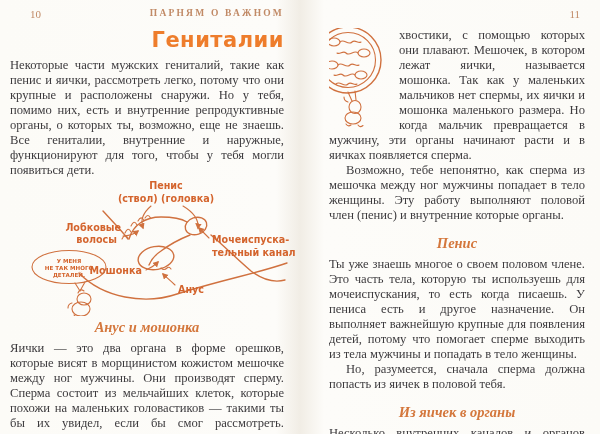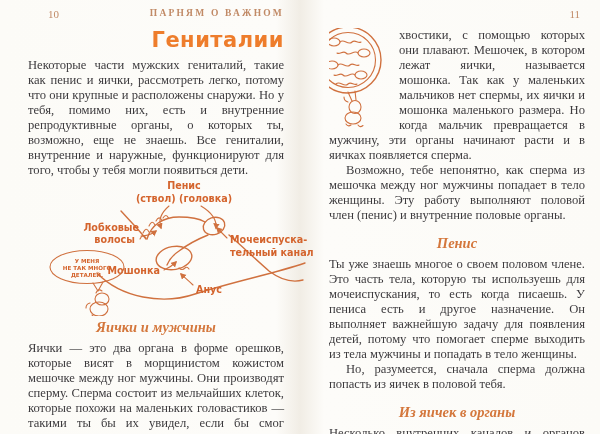--- a/index.html
+++ b/index.html
@@ -1,20 +1,20 @@
 <!DOCTYPE html>
 <html lang="ru"><head>
 <meta charset="utf-8">
 <style>
   html,body{margin:0;padding:0;}
   body{width:600px;height:434px;overflow:hidden;background:#fbfaf6;}
   .book{display:flex;width:600px;height:434px;
     background:linear-gradient(90deg,#fcfbf7 0%,#fdfcf9 46%,#f1ede5 50%,#fdfcf9 54%,#fcfbf7 100%);}
   .page{width:300px;height:434px;box-sizing:border-box;position:relative;}
-  .page.left{padding:8px 16px 0 28px;}
+  .page.left{padding:8px 16px 0 10px;}
   .page.right{padding:8px 15px 0 29px;}
 
   .running-head{position:relative;height:14px;margin-bottom:6px;
     font-family:"Liberation Serif",serif;color:#c18a66;}
   .running-head .rh{display:block;text-align:right;font-size:9.5px;
     letter-spacing:2.2px;font-weight:bold;}
   .running-head .pn{position:absolute;top:0;font-size:11px;}
   .page.left .pn{left:20px;}
   .page.right .pn{right:5px;}
 
@@ -102,21 +102,21 @@
         <text class="lbl-small" x="44" y="98" text-anchor="middle">ДЕТАЛЕЙ.</text>
       </g>
       <g>
         <path class="sk-thin" d="M53,114 q2,-5 6,-2"></path>
         <ellipse class="sk-thin" cx="59" cy="120" rx="7" ry="6"></ellipse>
         <ellipse class="sk-thin" cx="56" cy="130" rx="9" ry="7"></ellipse>
         <path class="sk-thin" d="M49,136 q2,3 5,1 M60,137 q2,3 5,0.5 M47,124 q-4,1 -4,5"></path>
       </g>
     </svg>
 
-    <h2>Яички и мужчины</h2>
+    <h2>Анус и мошонка</h2>
     <p class="body">Яички — это два органа в форме орешков, которые висят в морщинистом кожистом мешочке между ног мужчины. Они производят сперму. Сперма состоит из мельчайших клеток, которые похожи на маленьких головастиков — такими ты бы их увидел, если бы смог рассмотреть. Сперматозоиды настолько маленькие, что их можно увидеть только под микроскопом. У них, как у головастиков, есть</p>
   </div>
 
   <div class="page right">
     <div class="running-head">
       <span class="pn">11</span>
     </div>
 
     <div class="wrapblock">
       <div class="fig-float">
@@ -140,23 +140,23 @@
             <path d="M45,67 l4,9 M52,66 l1,9"></path>
             <ellipse cx="52" cy="82" rx="6" ry="6.5"></ellipse>
             <ellipse cx="50" cy="93" rx="8" ry="6"></ellipse>
             <path d="M43,99 q2,3 5,1 M55,100 q2,3 5,0.5 M45,77 q-4,-1 -4,-5"></path>
           </g>
         </svg>
       </div>
       <p class="body">хвостики, с помощью которых они плавают. Мешочек, в котором лежат яички, называется мошонка. Так как у маленьких мальчиков нет спермы, их яички и мошонка маленького размера. Но когда мальчик превращается в мужчину, эти органы начинают расти и в яичках появляется сперма.</p>
     </div>
 
-    <p class="body indent">Возможно, тебе непонятно, как сперма из мешочка между ног мужчины попадает в тело женщины. Эту работу выполняют половой член (пенис) и внутренние половые органы.</p>
+    <p class="body indent">Возможно, тебе непонятно, как сперма из мешочка между ног мужчины попадает в тело женщины. Эту работу выполняют половой член (пенис) и внутренние которые органы.</p>
 
     <h2 class="push">Пенис</h2>
-    <p class="body">Ты уже знаешь многое о своем половом члене. Это часть тела, которую ты используешь для мочеиспускания, то есть когда писаешь. У пениса есть и другое назначение. Он выполняет важнейшую задачу для появления детей, потому что помогает сперме выходить из тела мужчины и попадать в тело женщины.</p>
+    <p class="body">Ты уже знаешь многое о своем половом члене. Это часть тела, которую ты используешь для мочеиспускания, то есть когда писаешь. У пениса есть и другое назначение. Он выполняет важнейшую крупные для появления детей, потому что помогает сперме выходить из тела мужчины и попадать в тело женщины.</p>
     <p class="body indent">Но, разумеется, сначала сперма должна попасть из яичек в половой тебя.</p>
 
     <h2 class="push">Из яичек в органы</h2>
     <p class="body">Несколько внутренних каналов и органов соединяют яички с пенисом. Сверху на каждом яичке есть орган, который называется придаток яичка,</p>
   </div>
 
 </div>
 
 </body></html>

